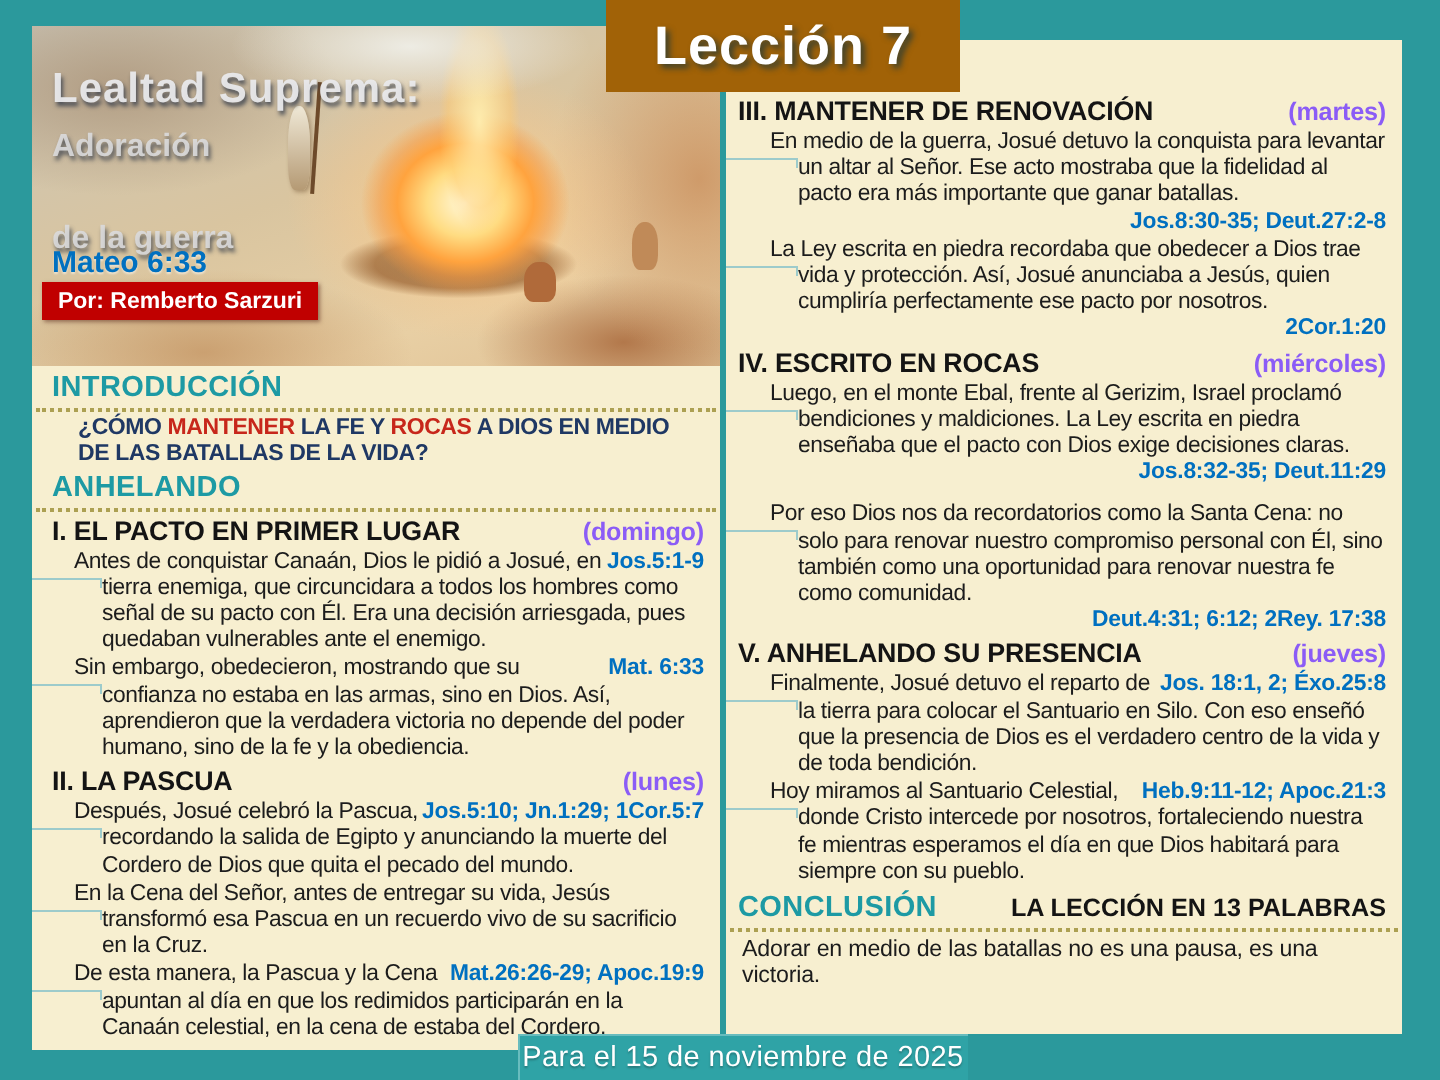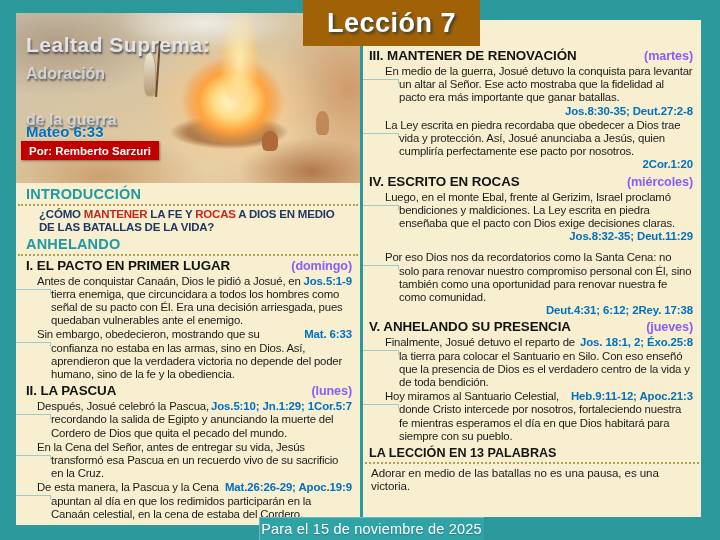--- a/index.html
+++ b/index.html
@@ -163,20 +163,21 @@
       <div class="sec">
         <div class="sec-head">
           <span>V. ANHELANDO SU PRESENCIA</span>
           <span class="sec-day">(jueves)</span>
         </div>
         <div class="para conn"><span class="ref ref-inline">Jos. 18:1, 2; Éxo.25:8</span><span>Finalmente, Josué detuvo el reparto de la tierra para colocar el Santuario en Silo. Con eso enseñó que la presencia de Dios es el verdadero centro de la vida y de toda bendición.</span></div>
         <div class="para conn"><span class="ref ref-inline">Heb.9:11-12; Apoc.21:3</span><span>Hoy miramos al Santuario Celestial, donde Cristo intercede por nosotros, fortaleciendo nuestra fe mientras esperamos el día en que Dios habitará para siempre con su pueblo.</span></div>
       </div>
 
       <div class="concl-row">
+        <span class="h-teal">CONCLUSIÓN</span>
         <span class="concl-label">LA LECCIÓN EN 13 PALABRAS</span>
       </div>
       <div class="dotted"></div>
       <div class="concl-text">Adorar en medio de las batallas no es una pausa, es una victoria.</div>
     </div>
   </div>
 
   <div class="title-box">
     <span>Lección 7</span>
   </div>

